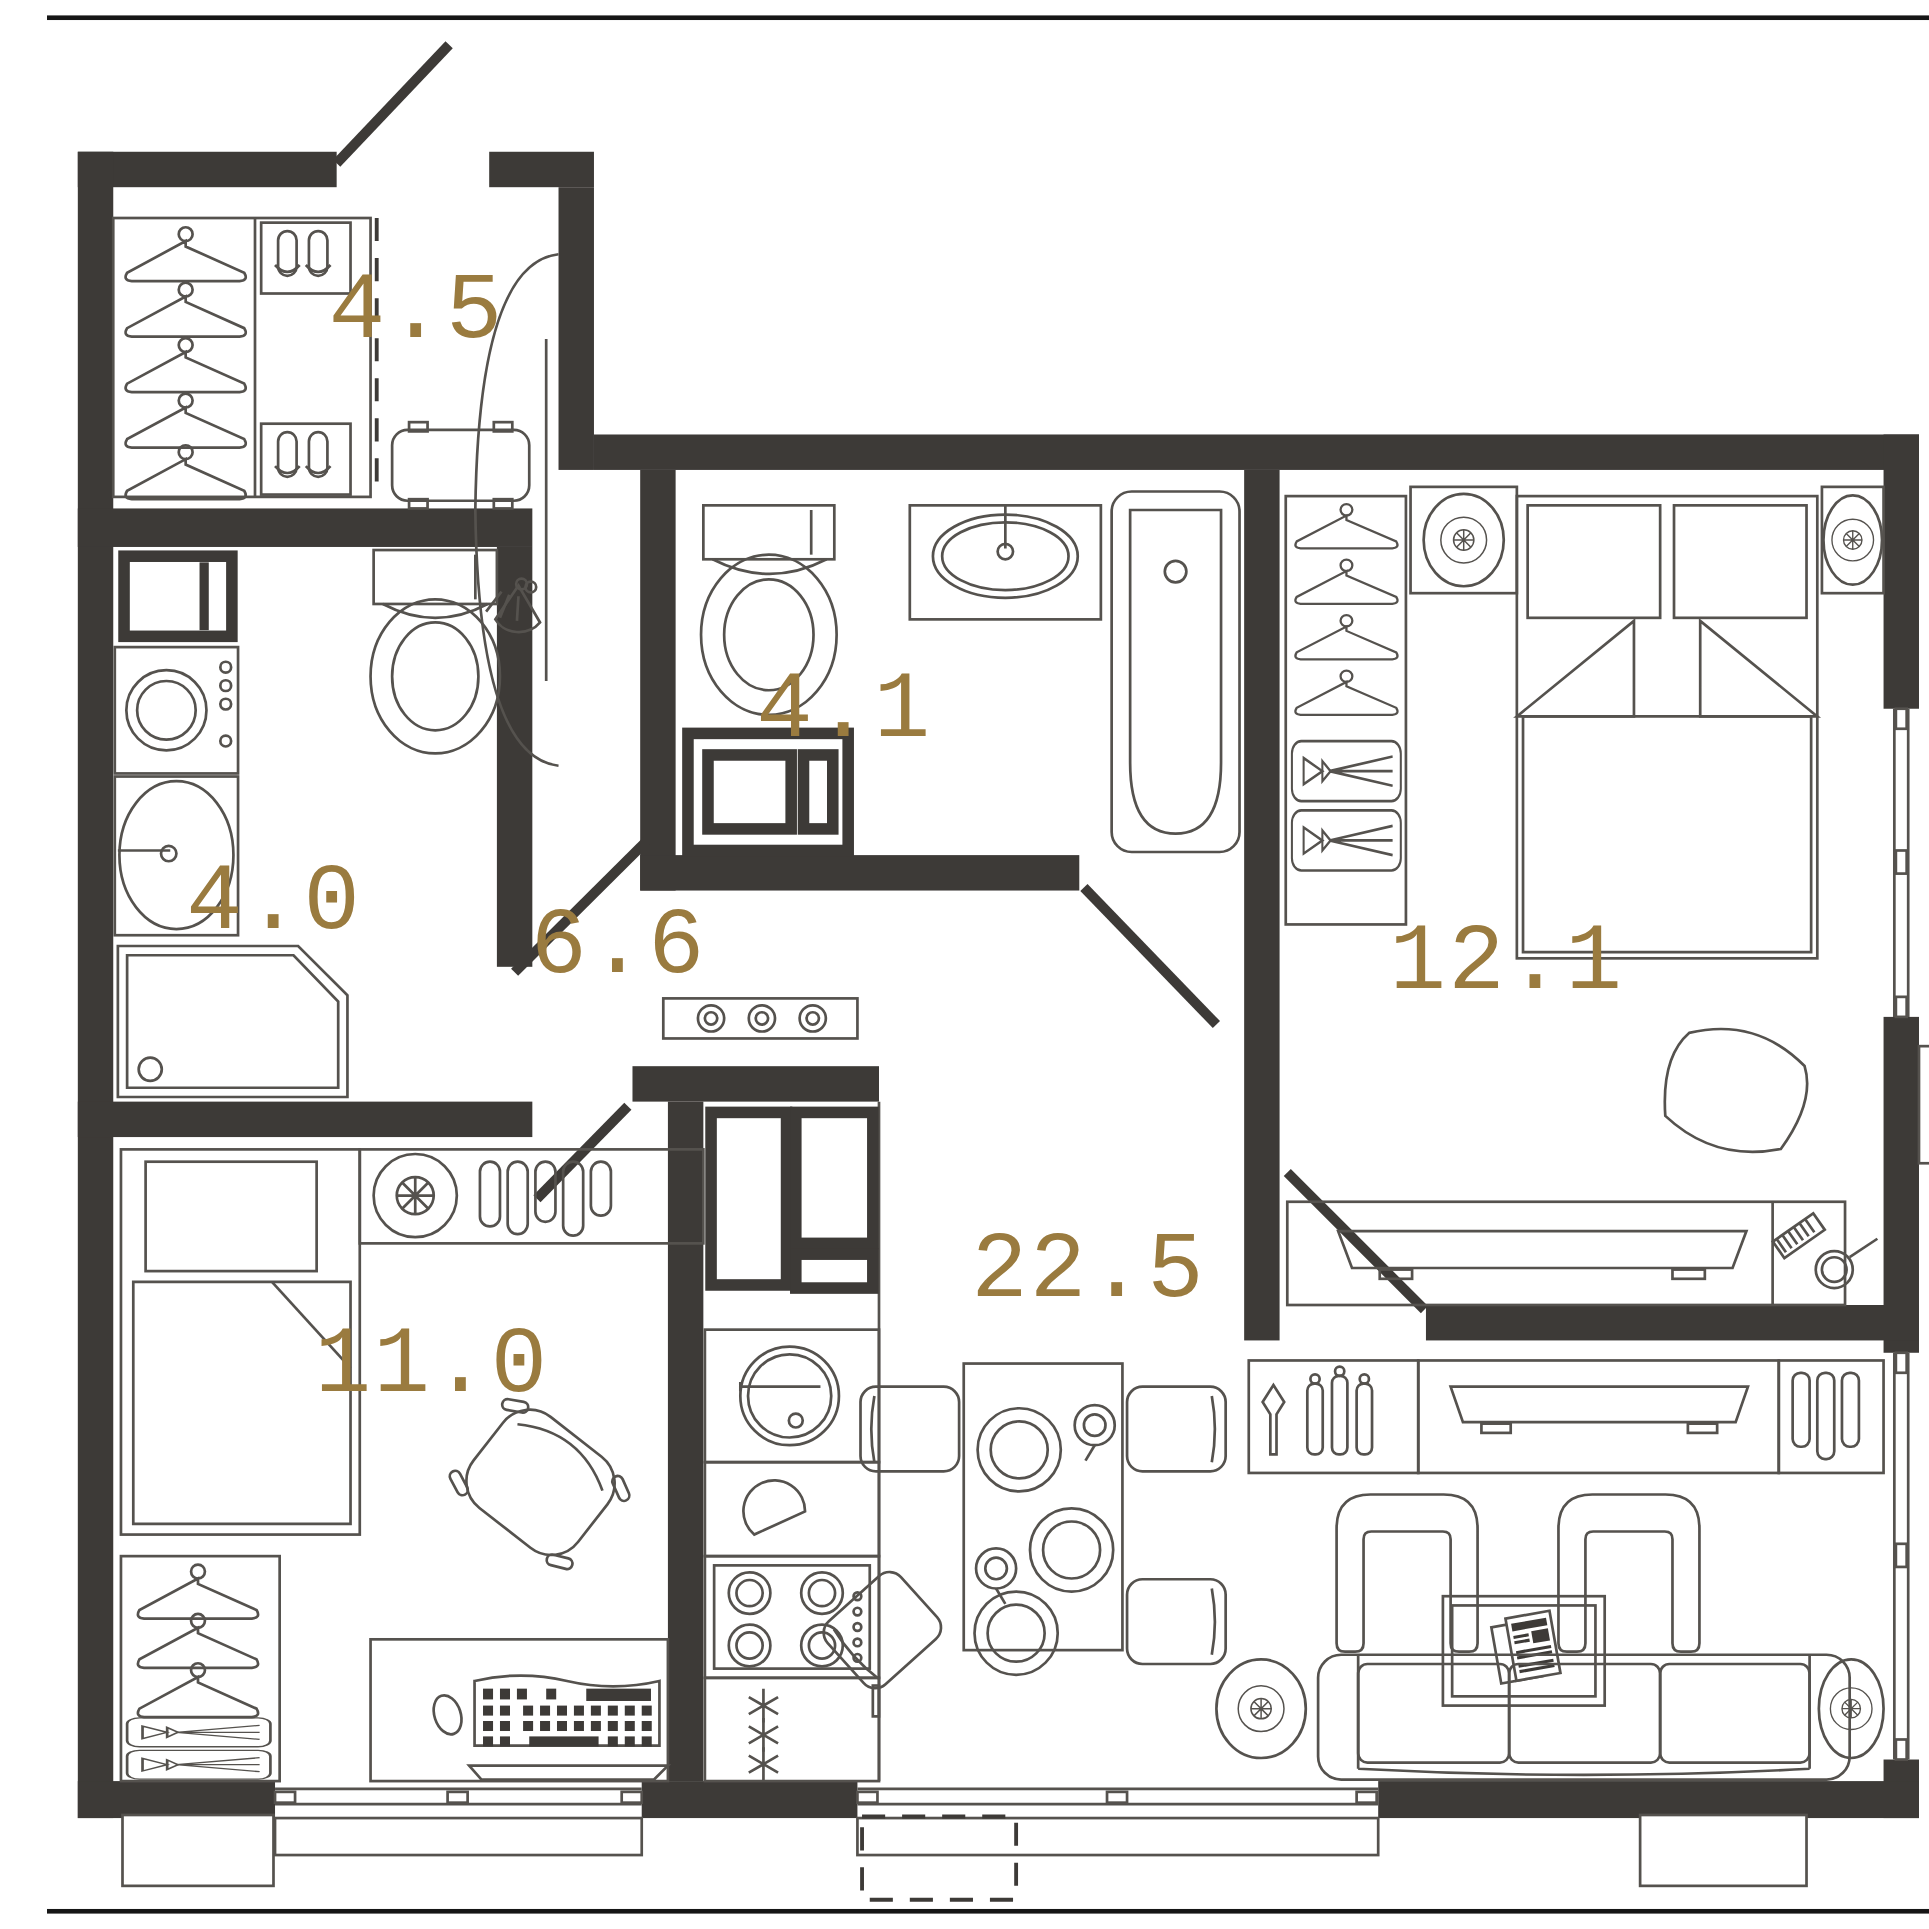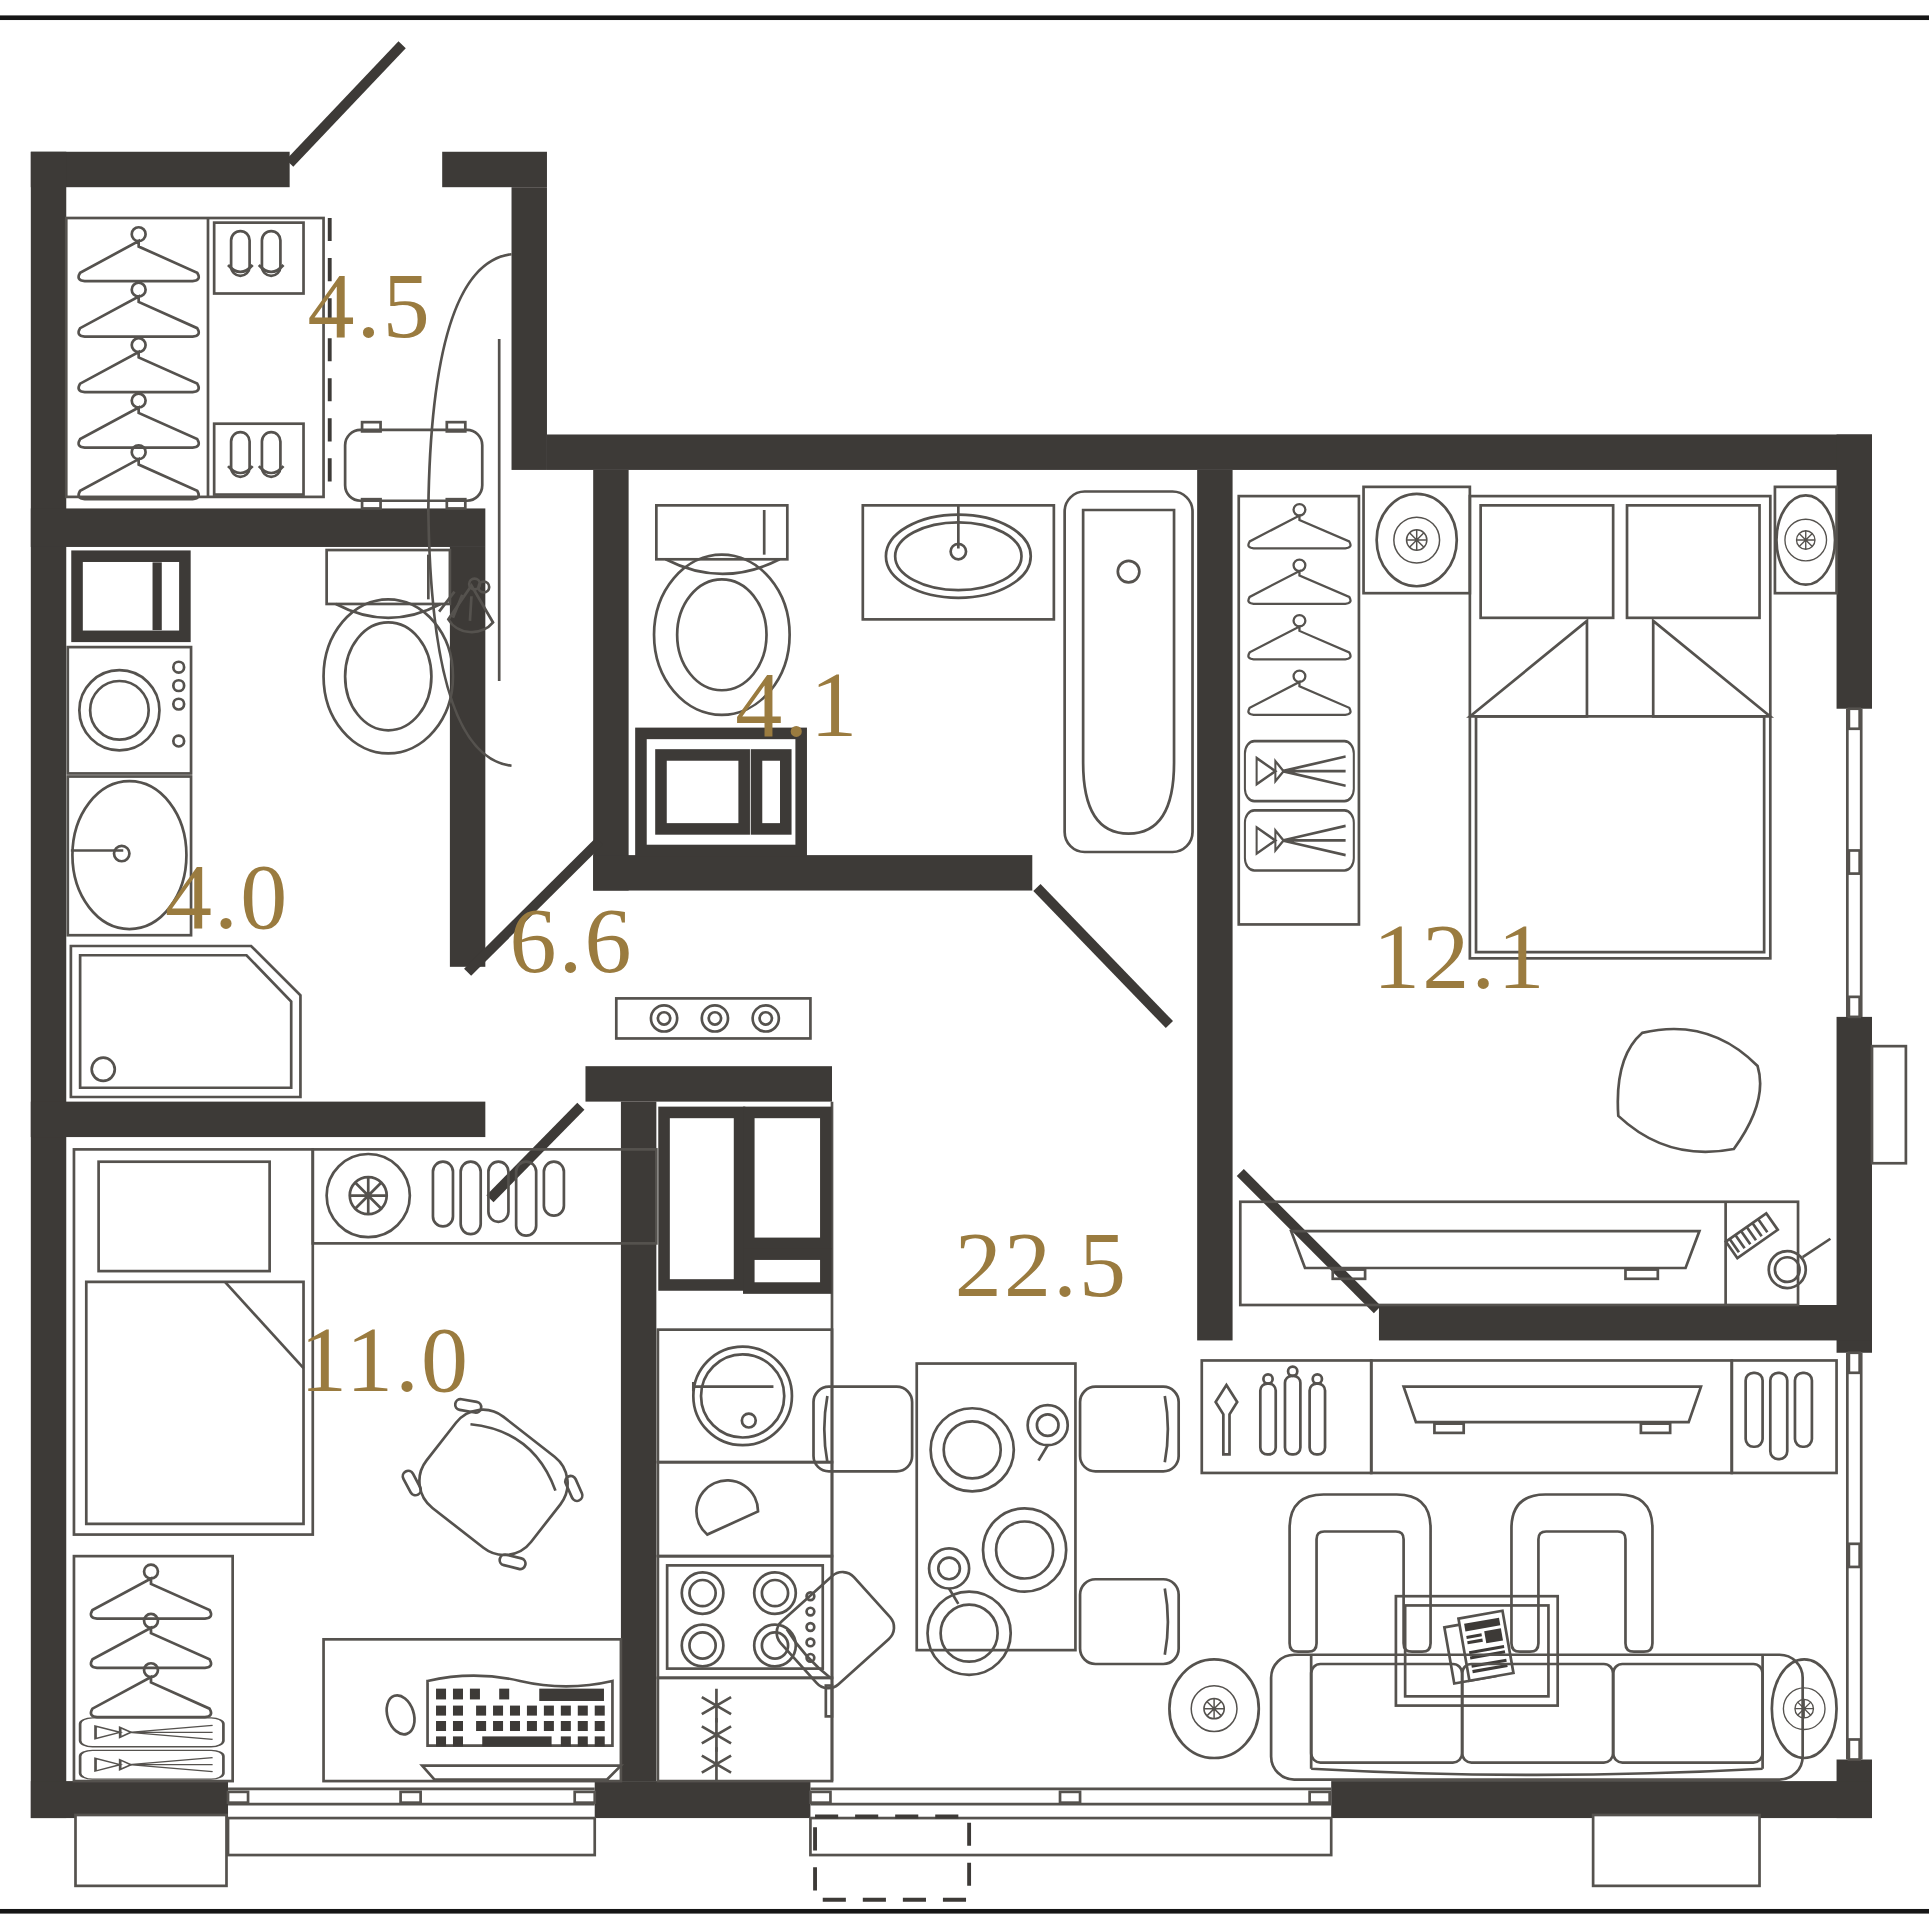--- a/index.html
+++ b/index.html
@@ -1,16 +1,16 @@
 <!DOCTYPE html>
 <html style="font-size:12.3px"><head>
 <meta charset="utf-8">
 <style>
   html,body{margin:0;padding:0;background:#fff;}
-  .stage{width:1573px;height:1929px;position:relative;font-family:Liberation Serif, serif;}
+  .stage{width:1573px;height:1929px;position:relative;font-family:Liberation Mono, monospace;padding-left:47px;}
   svg{display:block;}
   .wall{fill:#3d3a37;stroke:none;}
   .f{fill:none;stroke:#55524e;stroke-width:3.5;}
   .fw{fill:#ffffff;stroke:#55524e;stroke-width:3.5;}
   .thk{fill:#ffffff;stroke:#3d3a37;stroke-width:15;}
   .dk{fill:#3d3a37;stroke:none;}
   .leaf{stroke:#3d3a37;stroke-width:13;fill:none;}
   .dash{fill:none;stroke:#3d3a37;stroke-width:5;stroke-dasharray:30 22;}
   .lbl{fill:#9a7b3f;font-size:122px;letter-spacing:3px;}
   .brd{fill:#161616;}

